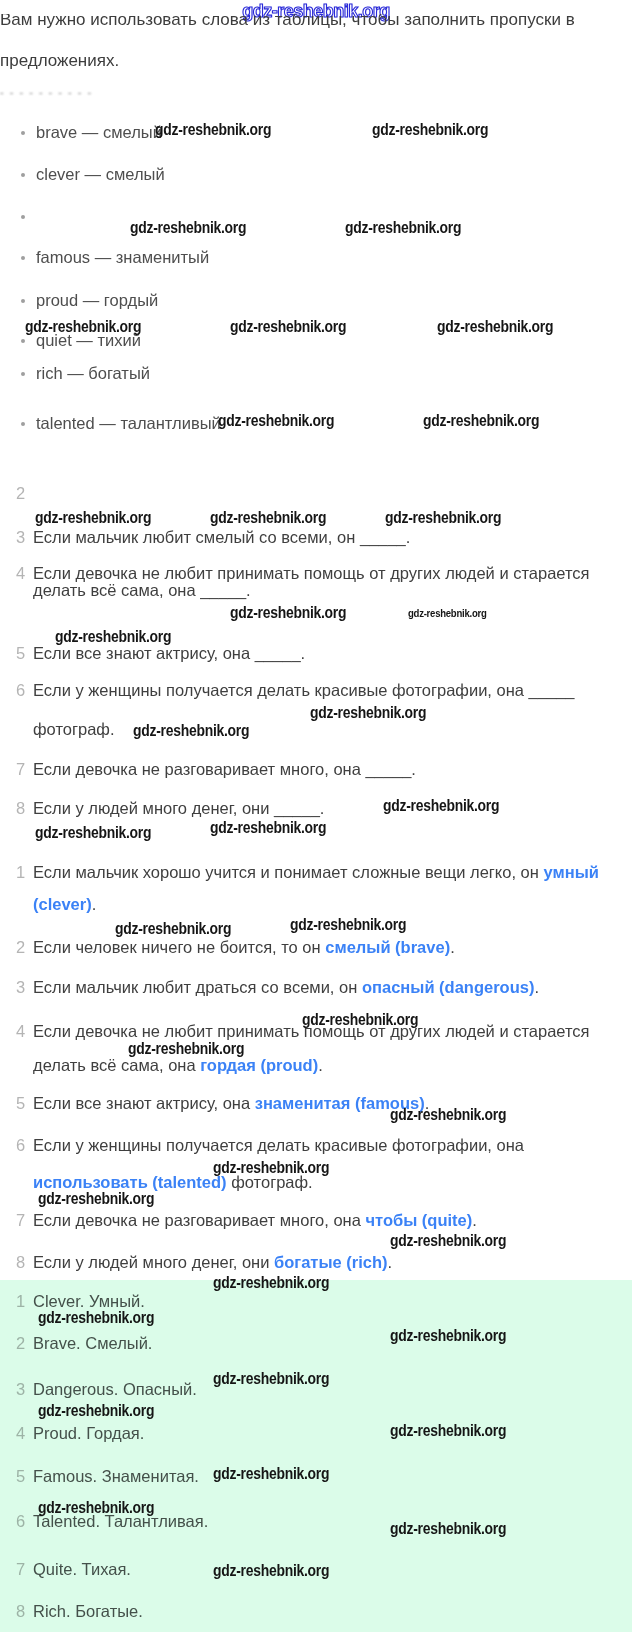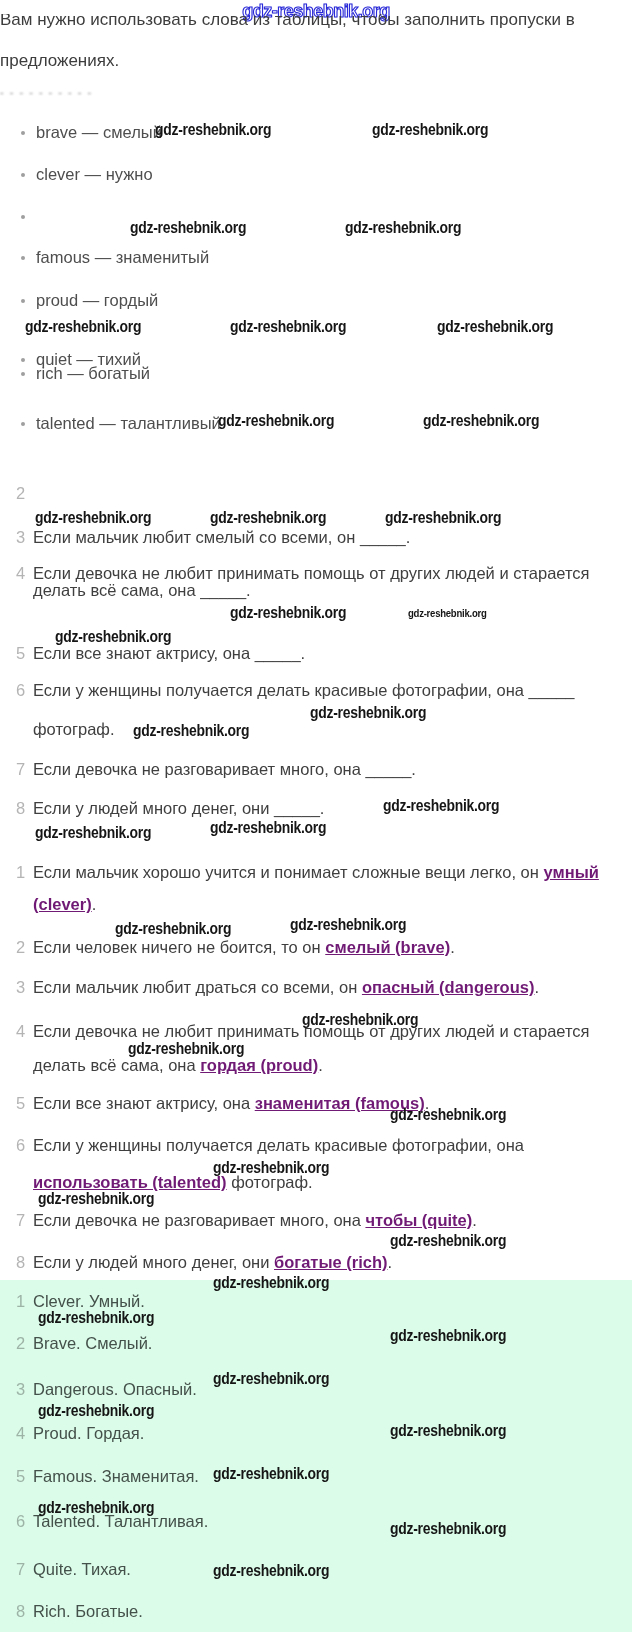--- a/index.html
+++ b/index.html
@@ -34,46 +34,46 @@
   }
   
   .vocab{position:absolute;left:0;width:632px;padding-left:36px;box-sizing:border-box;
     font-size:16.5px;color:#4e4e4e;}
   .dot{position:absolute;left:21px;top:8px;width:4px;height:4px;border-radius:50%;
     background:#9f9f9f;}
   
   .row{position:absolute;left:0;width:632px;padding-left:33px;box-sizing:border-box;
     font-size:16.5px;color:#3f3f3f;white-space:nowrap;}
   .num{position:absolute;left:16px;color:#b4b4b4;}
-  .b{font-weight:bold;color:#701a75;text-decoration:underline;}
+  .b{font-weight:bold;color:#3b82f6;}
   
   .green-panel{position:absolute;left:0;top:1280px;width:632px;height:352px;
     background:#dbfce9;}
   .grow{color:#44504a;}
   .grow .num{color:#9db3a6;}
 </style>
 </head>
 <body>
 
 <div class="green-panel"></div>
 
 <div class="abs wm-header">gdz-reshebnik.org</div>
 
 <div class="clip-line">
   <span>Вам нужно использовать слова из таблицы, чтобы заполнить пропуски в</span>
 </div>
 <div class="abs intro2">предложениях.</div>
 <div class="abs redacted">- - - - - - - - - -</div>
 
 <div class="vocab" style="top:123px"><span class="dot"></span><span>brave — смелый</span></div>
-<div class="vocab" style="top:165px"><span class="dot"></span><span>clever — нужно</span></div>
+<div class="vocab" style="top:165px"><span class="dot"></span><span>clever — смелый</span></div>
 <div class="vocab" style="top:207px"><span class="dot"></span></div>
 <div class="vocab" style="top:248px"><span class="dot"></span><span>famous — знаменитый</span></div>
 <div class="vocab" style="top:291px"><span class="dot"></span><span>proud — гордый</span></div>
-<div class="vocab" style="top:350px"><span class="dot"></span><span>quiet — тихий</span></div>
+<div class="vocab" style="top:331px"><span class="dot"></span><span>quiet — тихий</span></div>
 <div class="vocab" style="top:364px"><span class="dot"></span><span>rich — богатый</span></div>
 <div class="vocab" style="top:414px"><span class="dot"></span><span>talented — талантливый</span></div>
 
 <div class="row" style="top:484px"><span class="num">2</span></div>
 <div class="row" style="top:528px"><span class="num">3</span><span>Если мальчик любит смелый со всеми, он _____.</span></div>
 <div class="row" style="top:564px"><span class="num">4</span><span>Если девочка не любит принимать помощь от других людей и старается</span></div>
 <div class="row" style="top:581px"><span>делать всё сама, она _____.</span></div>
 <div class="row" style="top:644px"><span class="num">5</span><span>Если все знают актрису, она _____.</span></div>
 <div class="row" style="top:681px"><span class="num">6</span><span>Если у женщины получается делать красивые фотографии, она _____</span></div>
 <div class="row" style="top:720px"><span>фотограф.</span></div>

